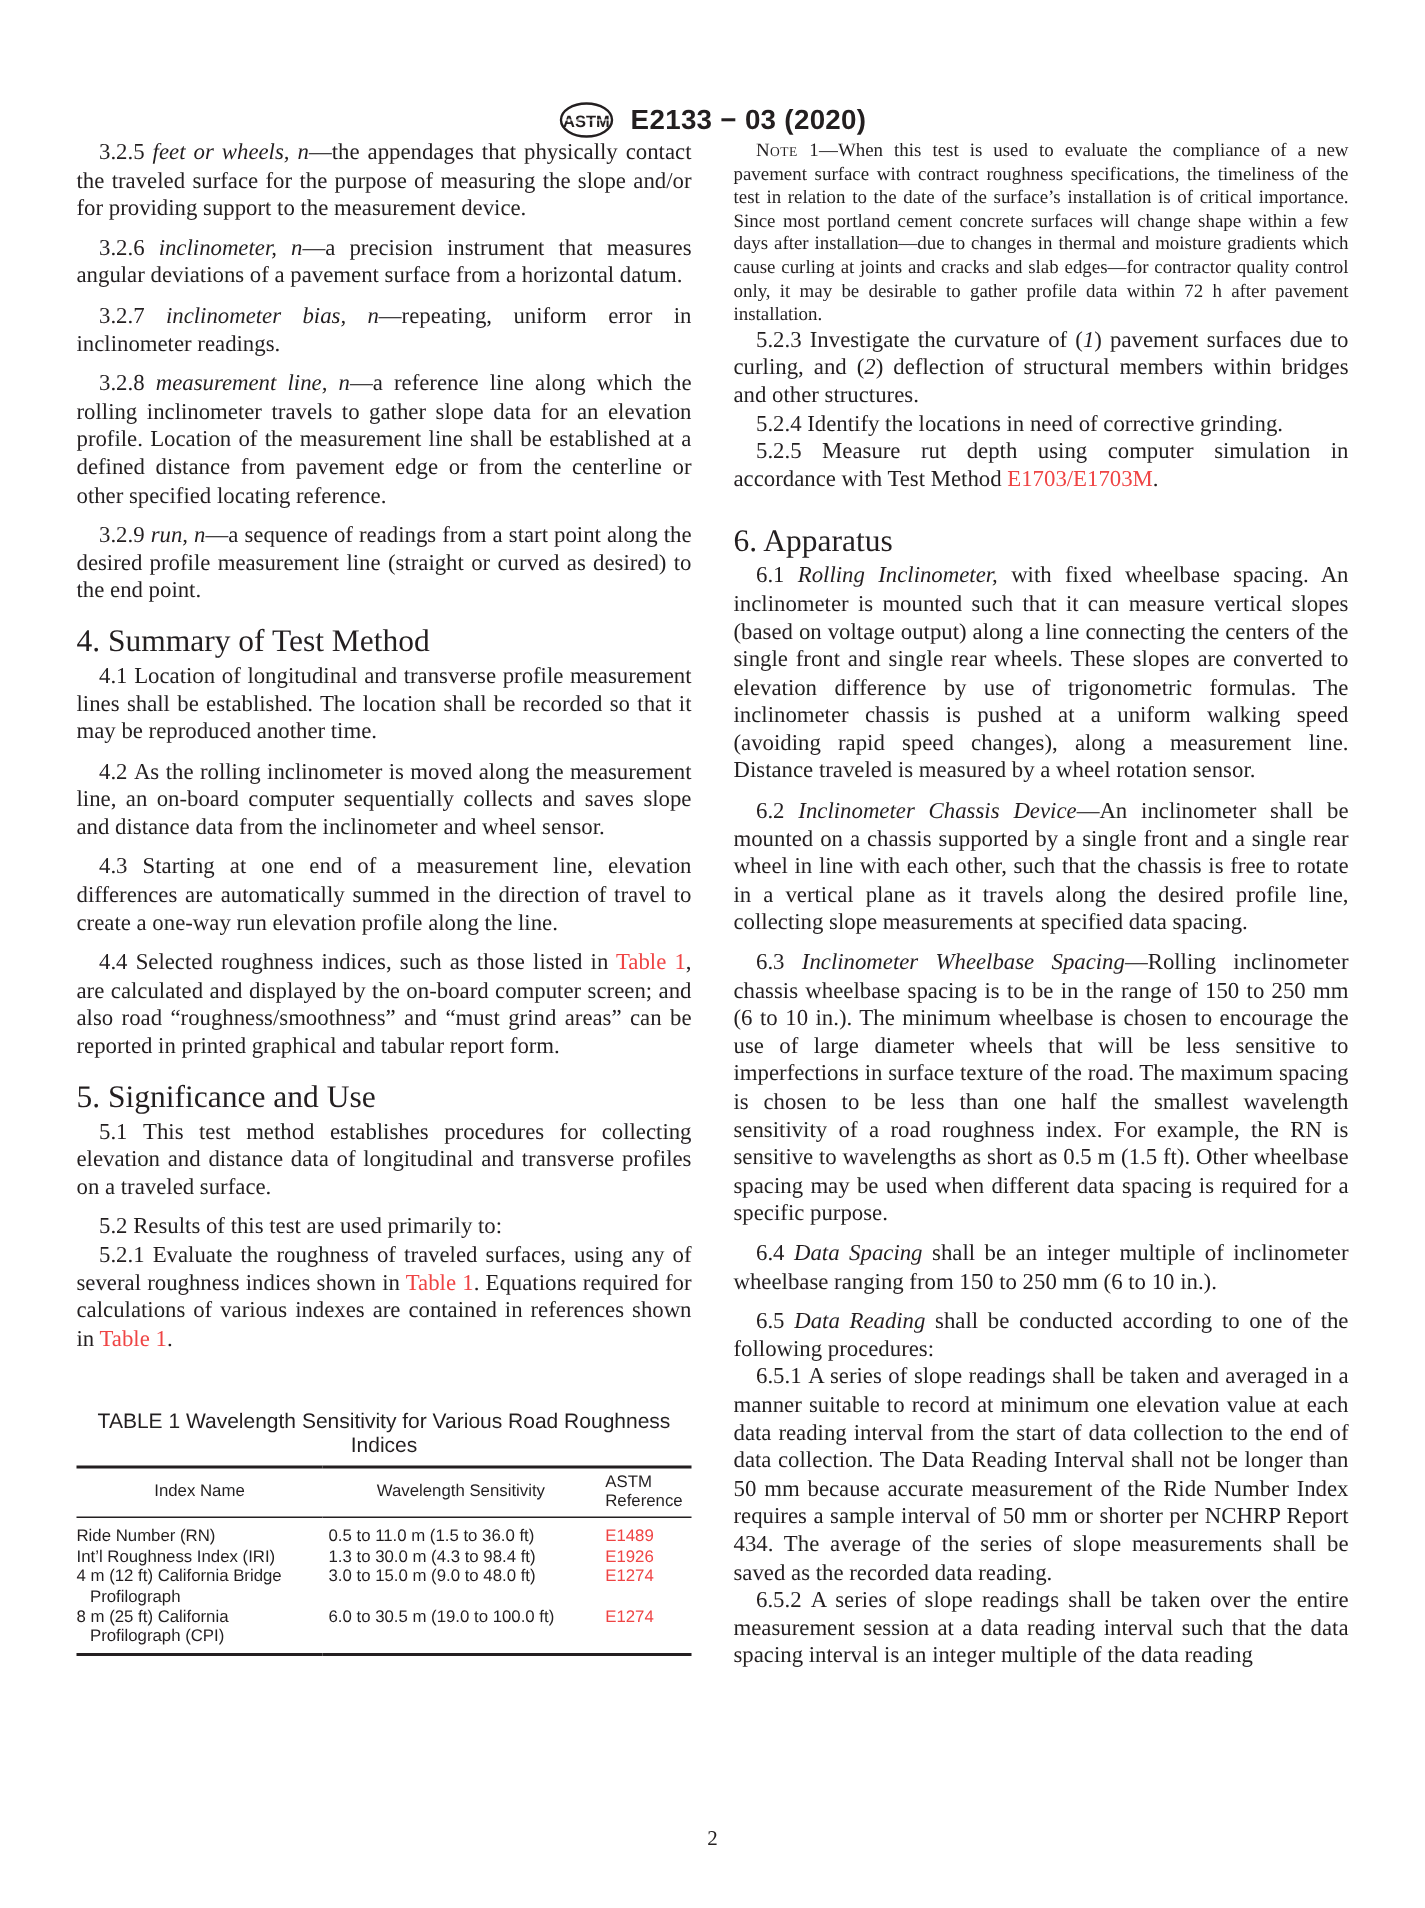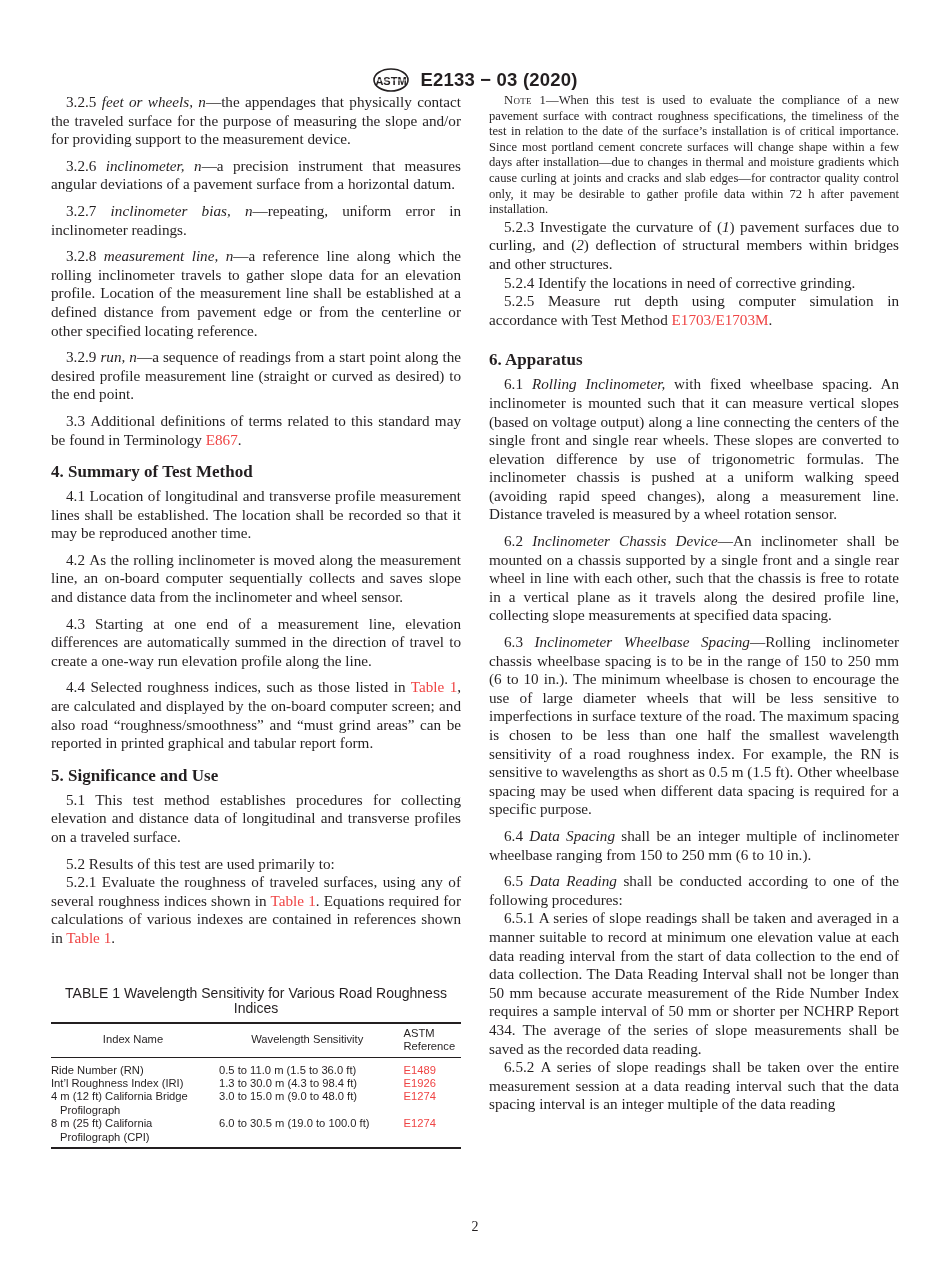--- a/index.html
+++ b/index.html
@@ -9,21 +9,21 @@
   .header .logo { display: inline-block; vertical-align: middle; width: 38px; height: 26px; margin-right: 6px; }
   .header .doc-id { display: inline-block; vertical-align: middle; font-family: "Liberation Sans", "DejaVu Sans", sans-serif;
                     font-weight: bold; font-size: 18.5px; letter-spacing: 0.2px; color: #231f20; }
   .col { position: absolute; top: 93px; width: 410px; font-size: 15.2px; line-height: 18.6px; }
   .col.left { left: 51px; }
   .col.right { left: 489px; }
   p { margin: 0; text-align: justify; text-indent: 15px; hyphens: manual; }
   p.gap { margin-top: 8px; }
   .note { font-size: 12.6px; line-height: 15.6px; }
   .note .sc { font-variant: small-caps; letter-spacing: 0.3px; }
-  h2 { font-size: 17px; font-weight: bold; margin: 14px 0 6px 0; line-height: 18px; }
+  h2 { font-size: 21px; font-weight: normal; margin: 14px 0 6px 0; line-height: 18px; }
   .link { color: #ef4444; }
   i { font-style: italic; }
   .table-wrap { margin-top: 38px; font-family: "Liberation Sans", "DejaVu Sans", sans-serif; }
   .table-title { font-weight: normal; font-size: 14px; text-align: center; line-height: 15.6px; padding: 0 6px; }
   table { width: 100%; border-collapse: collapse; margin-top: 5px; font-size: 11.2px; line-height: 13.4px; }
   thead tr { border-top: 2px solid #231f20; border-bottom: 1px solid #231f20; }
   tbody tr:last-child td { padding-bottom: 3px; }
   tbody { border-bottom: 2px solid #231f20; }
   th { font-weight: normal; padding: 3px 4px; vertical-align: middle; }
   td { padding: 0 4px; vertical-align: top; }
@@ -45,21 +45,20 @@
   </span>
   <span class="doc-id">E2133 − 03 (2020)</span>
 </div>
 
 <div class="col left">
   <p><span>3.2.5</span>&nbsp;<i>feet or wheels, n</i><span>—the appendages that physically contact the traveled surface for the purpose of measuring the slope and/or for providing support to the measurement device.</span></p>
   <p class="gap"><span>3.2.6</span>&nbsp;<i>inclinometer, n</i><span>—a precision instrument that measures angular deviations of a pavement surface from a horizontal datum.</span></p>
   <p class="gap"><span>3.2.7</span>&nbsp;<i>inclinometer bias, n</i><span>—repeating, uniform error in inclinometer readings.</span></p>
   <p class="gap"><span>3.2.8</span>&nbsp;<i>measurement line, n</i><span>—a reference line along which the rolling inclinometer travels to gather slope data for an elevation profile. Location of the measurement line shall be established at a defined distance from pavement edge or from the centerline or other specified locating reference.</span></p>
   <p class="gap"><span>3.2.9</span>&nbsp;<i>run, n</i><span>—a sequence of readings from a start point along the desired profile measurement line (straight or curved as desired) to the end point.</span></p>
-  <p class="gap"><span>3.3</span>&nbsp;<span>Additional definitions of terms related to this standard may be found in Terminology </span><span class="link">E867</span><span>.</span></p>
 
   <h2>4. Summary of Test Method</h2>
   <p><span>4.1</span>&nbsp;<span>Location of longitudinal and transverse profile measurement lines shall be established. The location shall be recorded so that it may be reproduced another time.</span></p>
   <p class="gap"><span>4.2</span>&nbsp;<span>As the rolling inclinometer is moved along the measurement line, an on-board computer sequentially collects and saves slope and distance data from the inclinometer and wheel sensor.</span></p>
   <p class="gap"><span>4.3</span>&nbsp;<span>Starting at one end of a measurement line, elevation differences are automatically summed in the direction of travel to create a one-way run elevation profile along the line.</span></p>
   <p class="gap"><span>4.4</span>&nbsp;<span>Selected roughness indices, such as those listed in </span><span class="link">Table 1</span><span>, are calculated and displayed by the on-board computer screen; and also road “roughness/smoothness” and “must grind areas” can be reported in printed graphical and tabular report form.</span></p>
 
   <h2>5. Significance and Use</h2>
   <p><span>5.1</span>&nbsp;<span>This test method establishes procedures for collecting elevation and distance data of longitudinal and transverse profiles on a traveled surface.</span></p>
   <p class="gap"><span>5.2</span>&nbsp;<span>Results of this test are used primarily to:</span></p>

